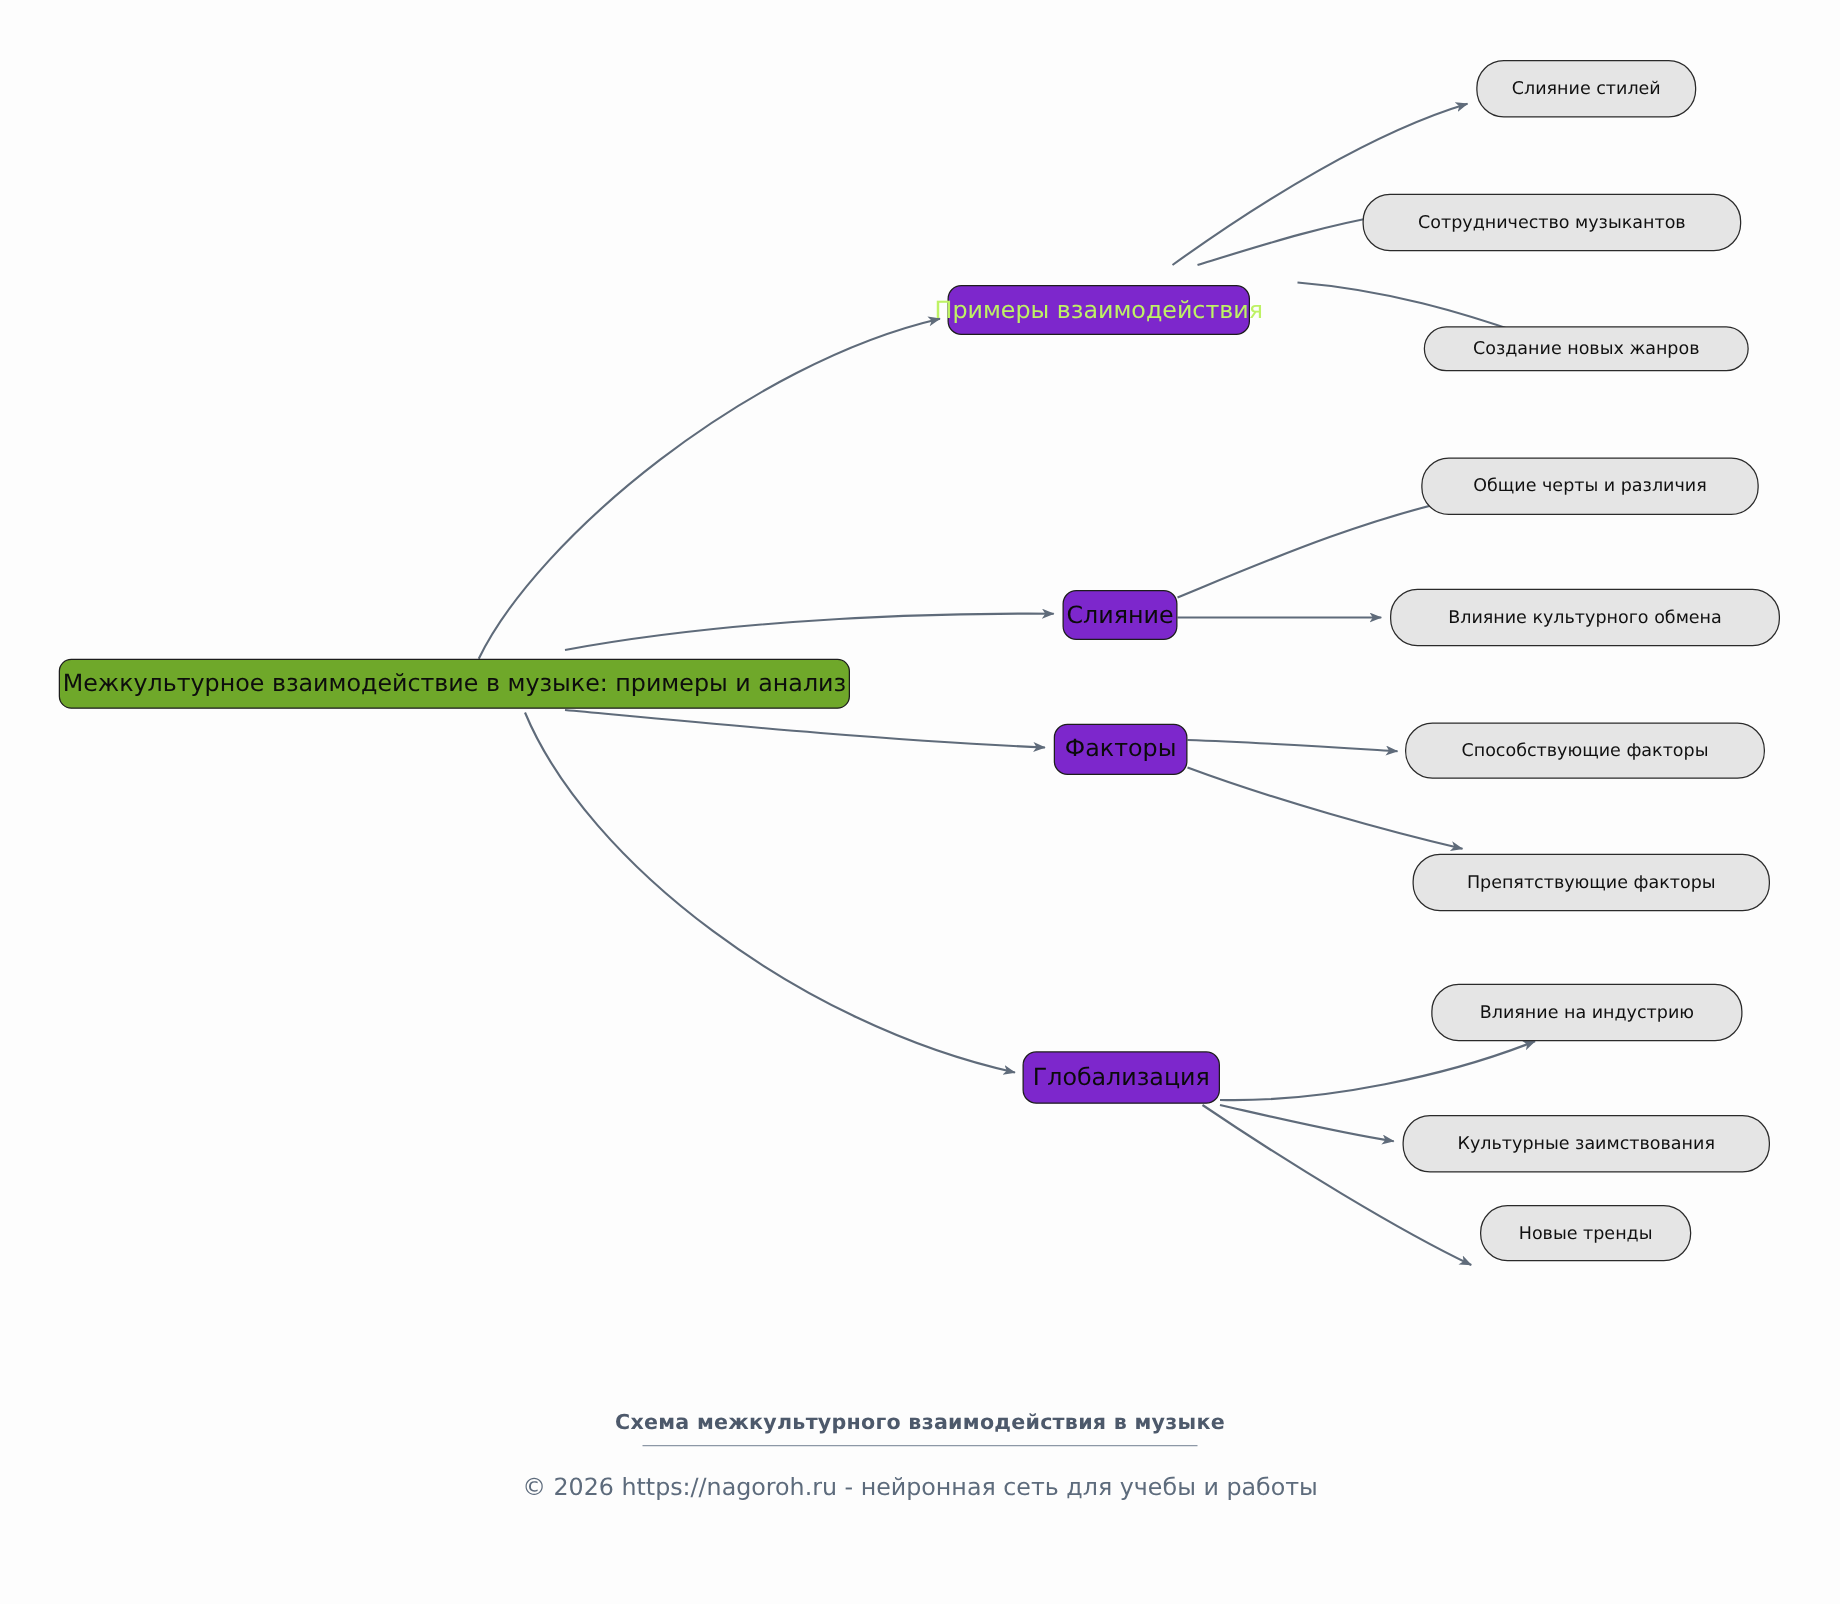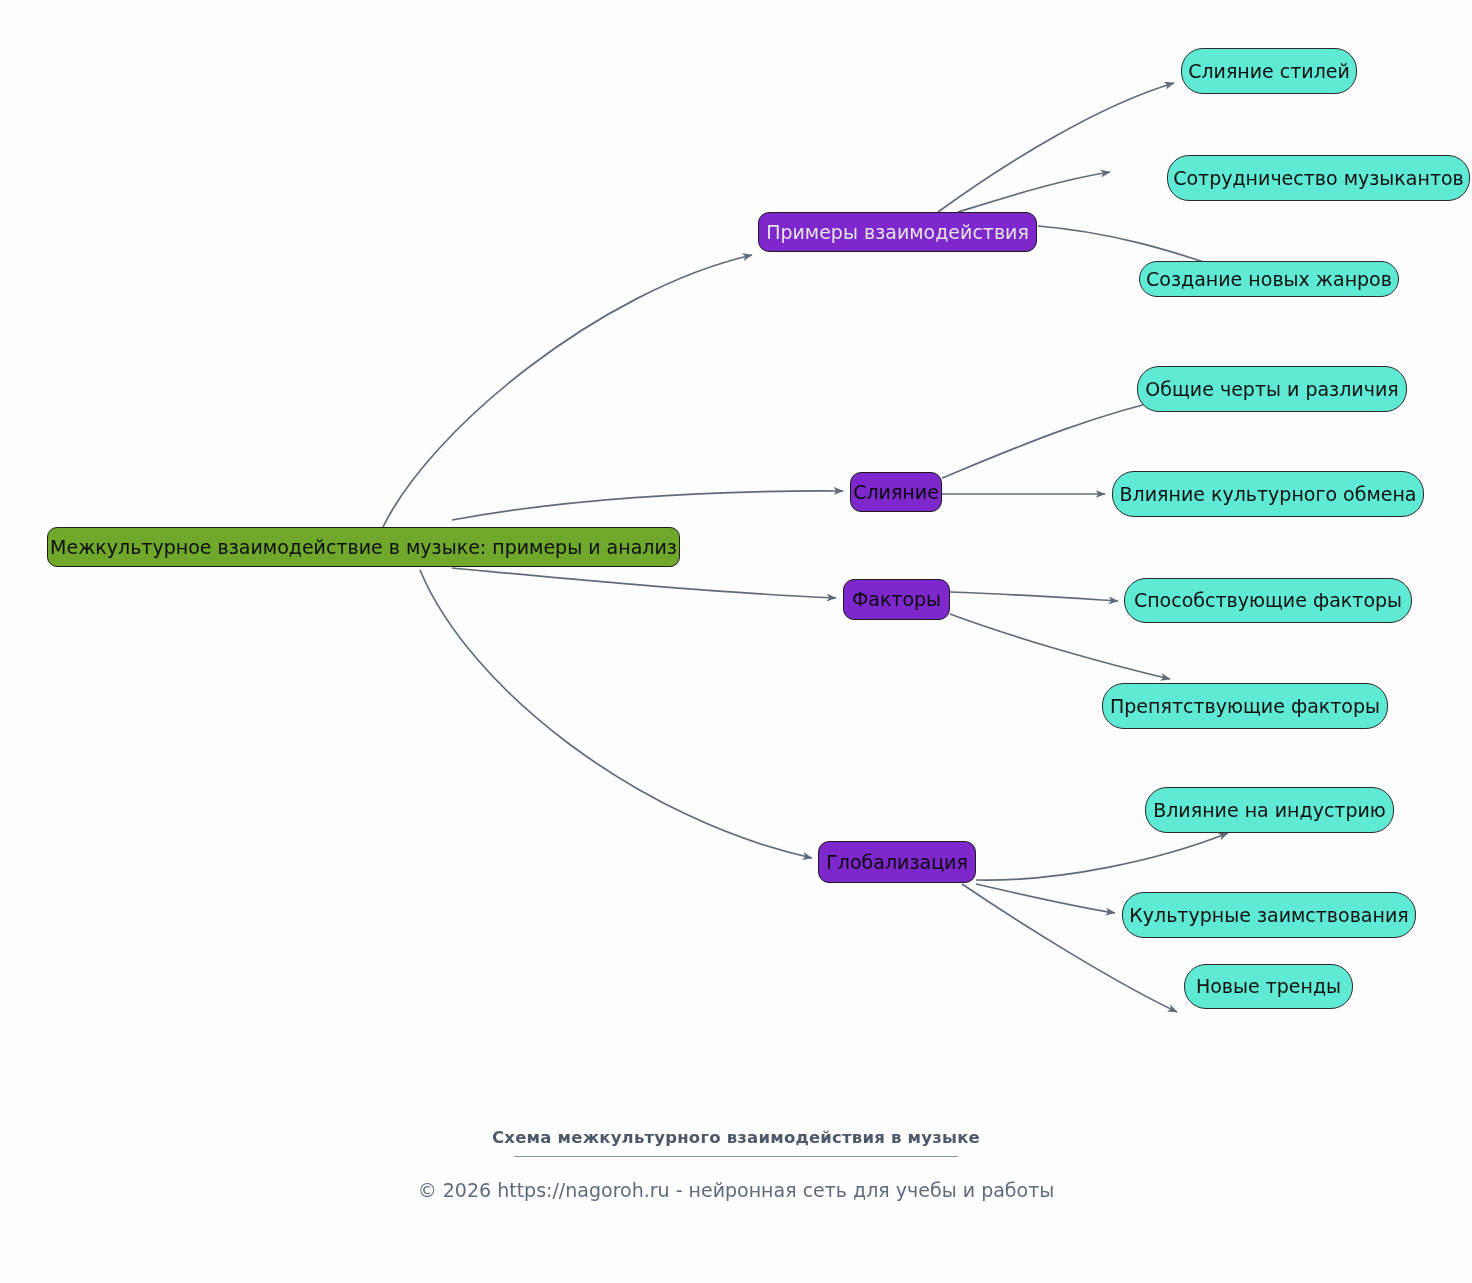--- a/index.html
+++ b/index.html
@@ -54,25 +54,25 @@
   .node-branch {
     background: #7d27cc;
     border: 1.6px solid #1d1d1d;
     border-radius: 11px;
     color: #0b0b0b;
     font-size: 19px;
     padding: 0 14px;
   }
 
   .node-leaf {
-    background: #5eead4;
+    background: #e5e5e5;
     border: 1.7px solid #2a2a2a;
     border-radius: 22px;
     color: #101010;
-    font-size: 19px;
+    font-size: 14px;
     padding: 0 16px;
   }
 
   .caption-block {
     position: absolute;
     left: 0;
     width: 1472px;
     text-align: center;
   }
 
@@ -120,32 +120,32 @@
         <path d="M 950,592 C 1010,594 1070,598 1118,601"></path>
         <path d="M 950,614 C 1020,640 1110,665 1170,679"></path>
         <path d="M 976,880 C 1060,882 1160,860 1228,833"></path>
         <path d="M 976,884 C 1020,894 1070,906 1115,913"></path>
         <path d="M 962,884 C 1030,930 1120,985 1177,1012"></path>
       </g>
   </svg>
 
   <div class="node node-root" style="left: 47px; top: 527px; width: 633px; height: 40px; background: rgb(111, 168, 42); color: rgb(13, 13, 13);">Межкультурное взаимодействие в музыке: примеры и анализ</div>
 
-  <div class="node node-branch" style="left: 758px; top: 212px; width: 279px; height: 40px; background: rgb(125, 39, 204); color: #e5e5e5;">Примеры взаимодействия</div>
+  <div class="node node-branch" style="left: 758px; top: 228px; width: 242px; height: 40px; background: rgb(125, 39, 204); color: #bef264;">Примеры взаимодействия</div>
   <div class="node node-leaf" style="left: 1181px; top: 48px; width: 176px; height: 46px;">Слияние стилей</div>
-  <div class="node node-leaf" style="left: 1167px; top: 155px; width: 303px; height: 46px;">Сотрудничество музыкантов</div>
+  <div class="node node-leaf" style="left: 1090px; top: 155px; width: 303px; height: 46px;">Сотрудничество музыкантов</div>
   <div class="node node-leaf" style="left: 1139px; top: 261px; width: 260px; height: 36px;">Создание новых жанров</div>
 
   <div class="node node-branch" style="left: 850px; top: 472px; width: 92px; height: 40px; background: rgb(125, 39, 204); color: rgb(11, 11, 11);">Слияние</div>
   <div class="node node-leaf" style="left: 1137px; top: 366px; width: 270px; height: 46px;">Общие черты и различия</div>
   <div class="node node-leaf" style="left: 1112px; top: 471px; width: 312px; height: 46px;">Влияние культурного обмена</div>
 
   <div class="node node-branch" style="left: 843px; top: 579px; width: 107px; height: 41px; background: rgb(125, 39, 204); color: rgb(11, 11, 11);">Факторы</div>
   <div class="node node-leaf" style="left: 1124px; top: 578px; width: 288px; height: 45px;">Способствующие факторы</div>
-  <div class="node node-leaf" style="left: 1102px; top: 683px; width: 286px; height: 46px;">Препятствующие факторы</div>
+  <div class="node node-leaf" style="left: 1130px; top: 683px; width: 286px; height: 46px;">Препятствующие факторы</div>
 
   <div class="node node-branch" style="left: 818px; top: 841px; width: 158px; height: 42px; background: rgb(125, 39, 204); color: rgb(11, 11, 11);">Глобализация</div>
   <div class="node node-leaf" style="left: 1122px; top: 892px; width: 294px; height: 46px;">Культурные заимствования</div>
   <div class="node node-leaf" style="left: 1145px; top: 787px; width: 249px; height: 46px;">Влияние на индустрию</div>
   <div class="node node-leaf" style="left: 1184px; top: 964px; width: 169px; height: 45px;">Новые тренды</div>
 
   <div class="caption-block" style="top:1128px;">
     <div class="caption-title">Схема межкультурного взаимодействия в музыке</div>
     <div class="caption-rule"></div>
     <div class="caption-credit">© 2026 https://nagoroh.ru - нейронная сеть для учебы и работы</div>

